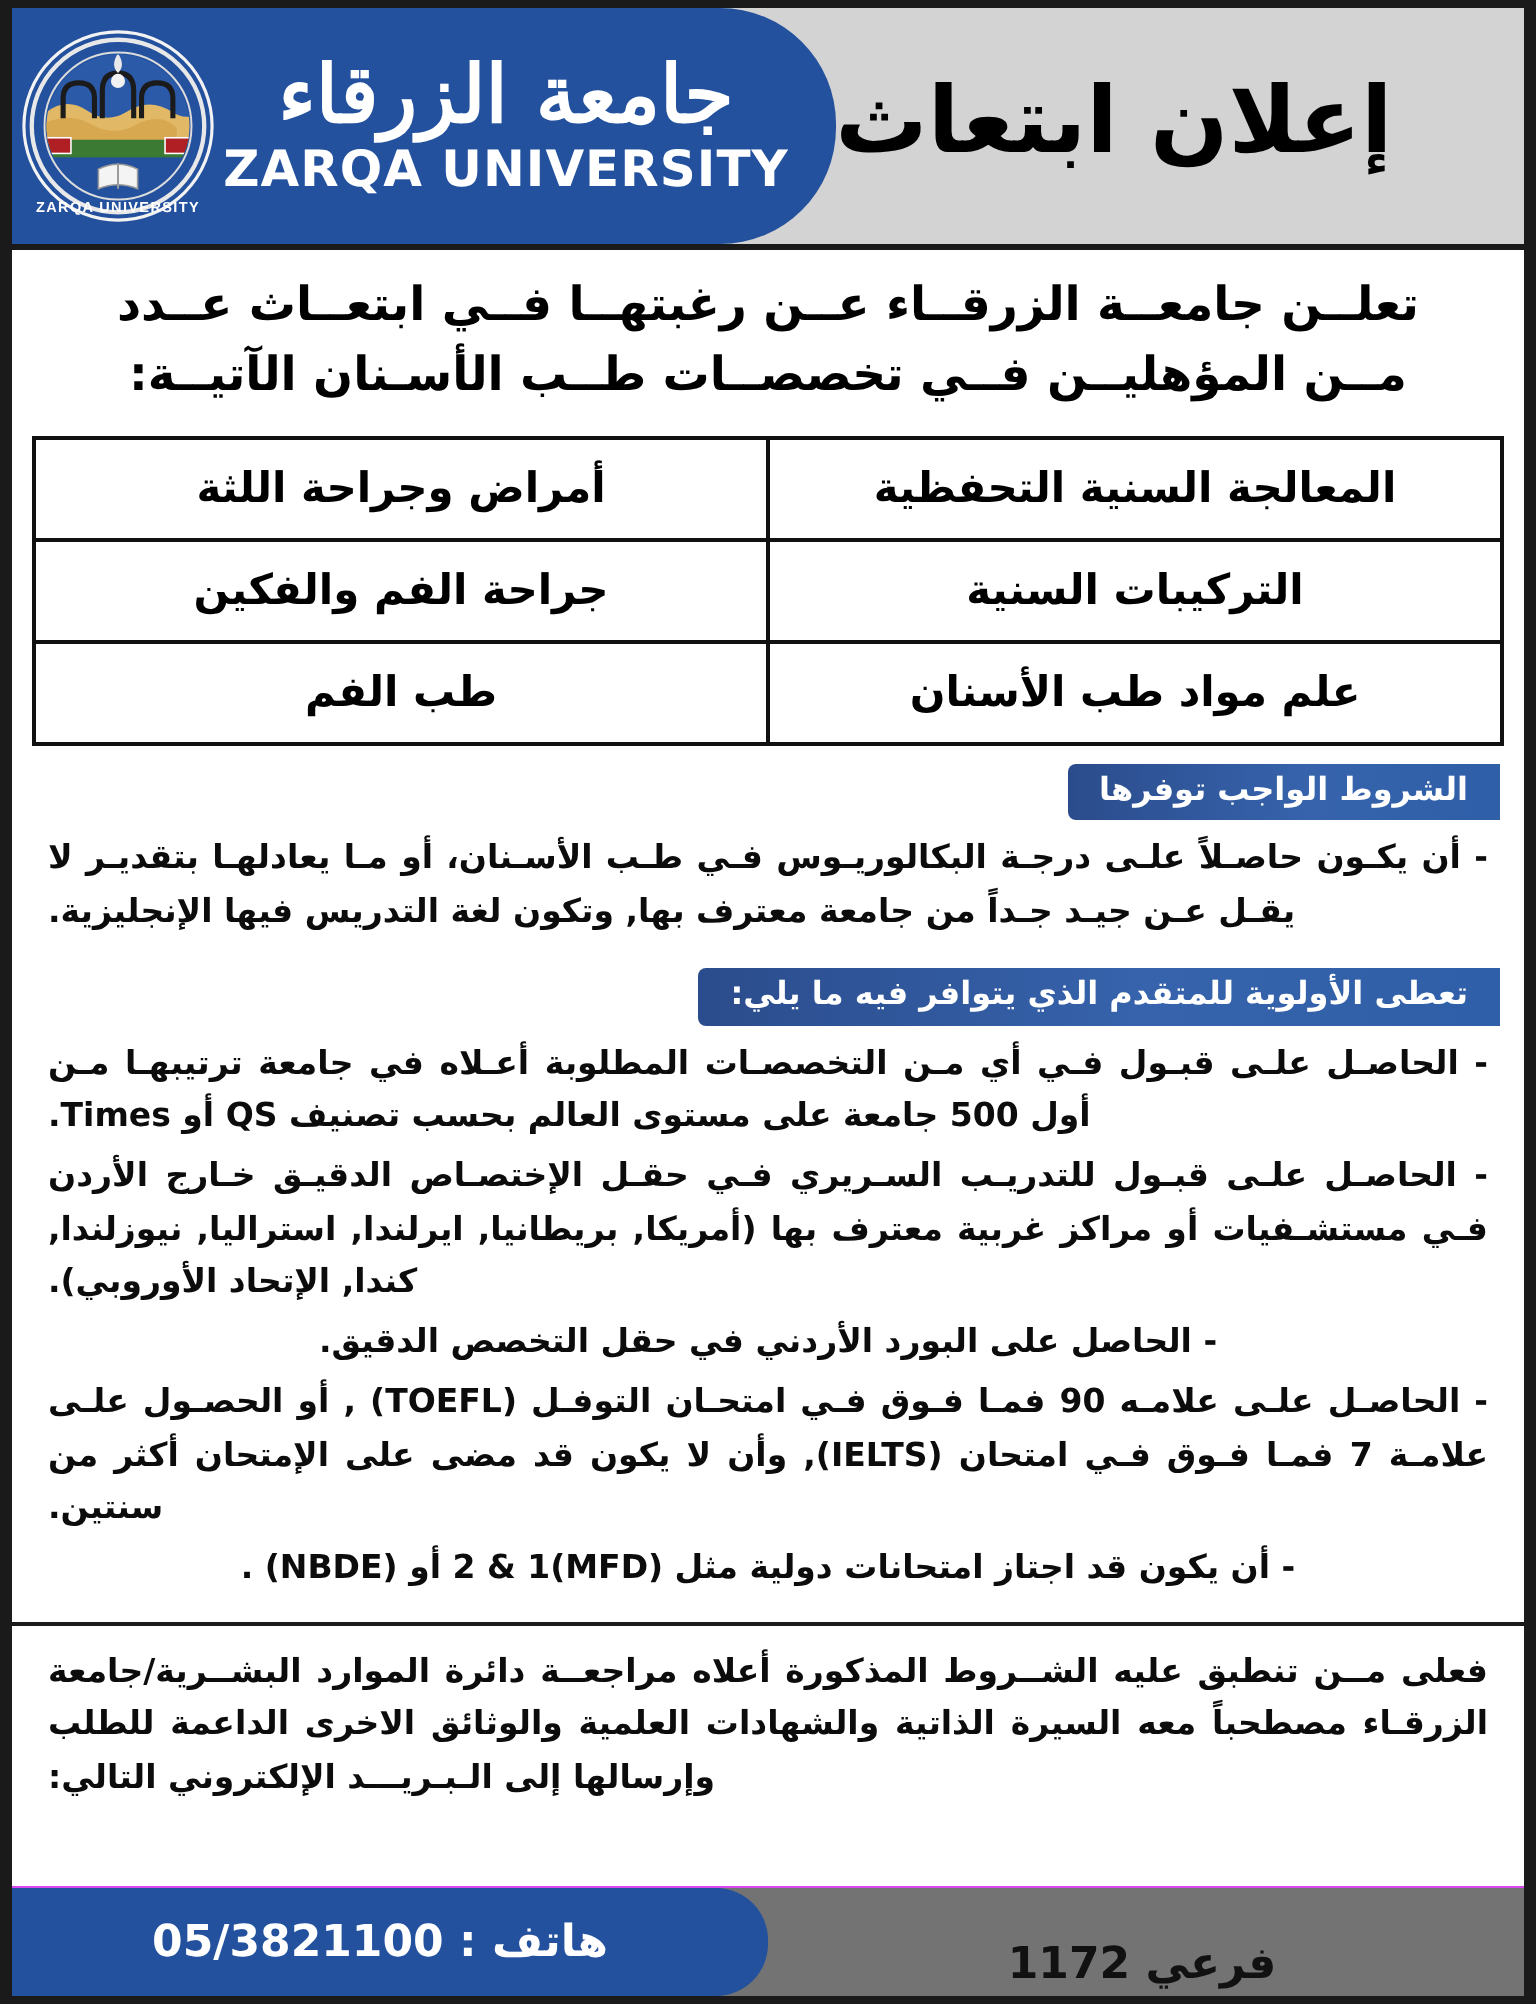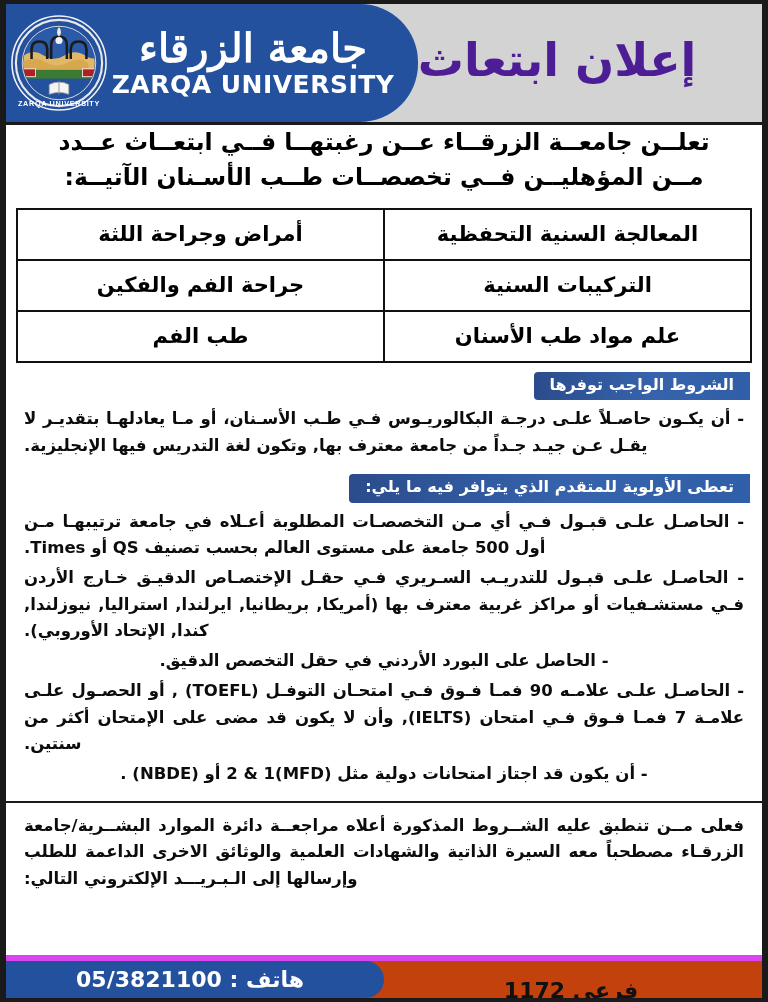--- a/index.html
+++ b/index.html
@@ -35,21 +35,21 @@
     position: absolute;
     top: 0;
     right: 0;
     width: 410px;
     height: 100%;
     display: flex;
     align-items: center;
     justify-content: center;
     font-size: 46px;
     font-weight: bold;
-    color: #4c1d95;
+    color: #000000;
     letter-spacing: -1px;
     padding-bottom: 6px;
   }
 
   .header-brand {
     position: absolute;
     top: 0;
     left: 0;
     width: 412px;
     height: 100%;
@@ -104,21 +104,21 @@
   .body-area {
     flex: 1 1 auto;
     background: #ffffff;
     border-top: 3px solid #1a1a1a;
     display: flex;
     flex-direction: column;
     overflow: hidden;
   }
 
   .intro {
-    padding: 0 16px 10px 16px;
+    padding: 10px 16px 10px 16px;
     font-size: 23.5px;
     font-weight: bold;
     line-height: 1.5;
     color: #000000;
     text-align: center;
     letter-spacing: -0.3px;
   }
 
   
   .spec-table {
@@ -185,23 +185,23 @@
     line-height: 1.6;
     text-align: justify;
     text-align-last: left;
   }
 
   .spacer { flex: 1 1 auto; }
 
   
   .phone-bar {
     position: relative;
-    height: 43px;
-    background: #c2410c;
-    border-top: 6px solid #d946ef;
+    height: 55px;
+    background: #737373;
+    border-top: 1px solid #d946ef;
     display: flex;
     align-items: center;
     flex: 0 0 auto;
     overflow: hidden;
   }
   .phone-main {
     position: absolute;
     top: 0;
     left: 0;
     height: 100%;

